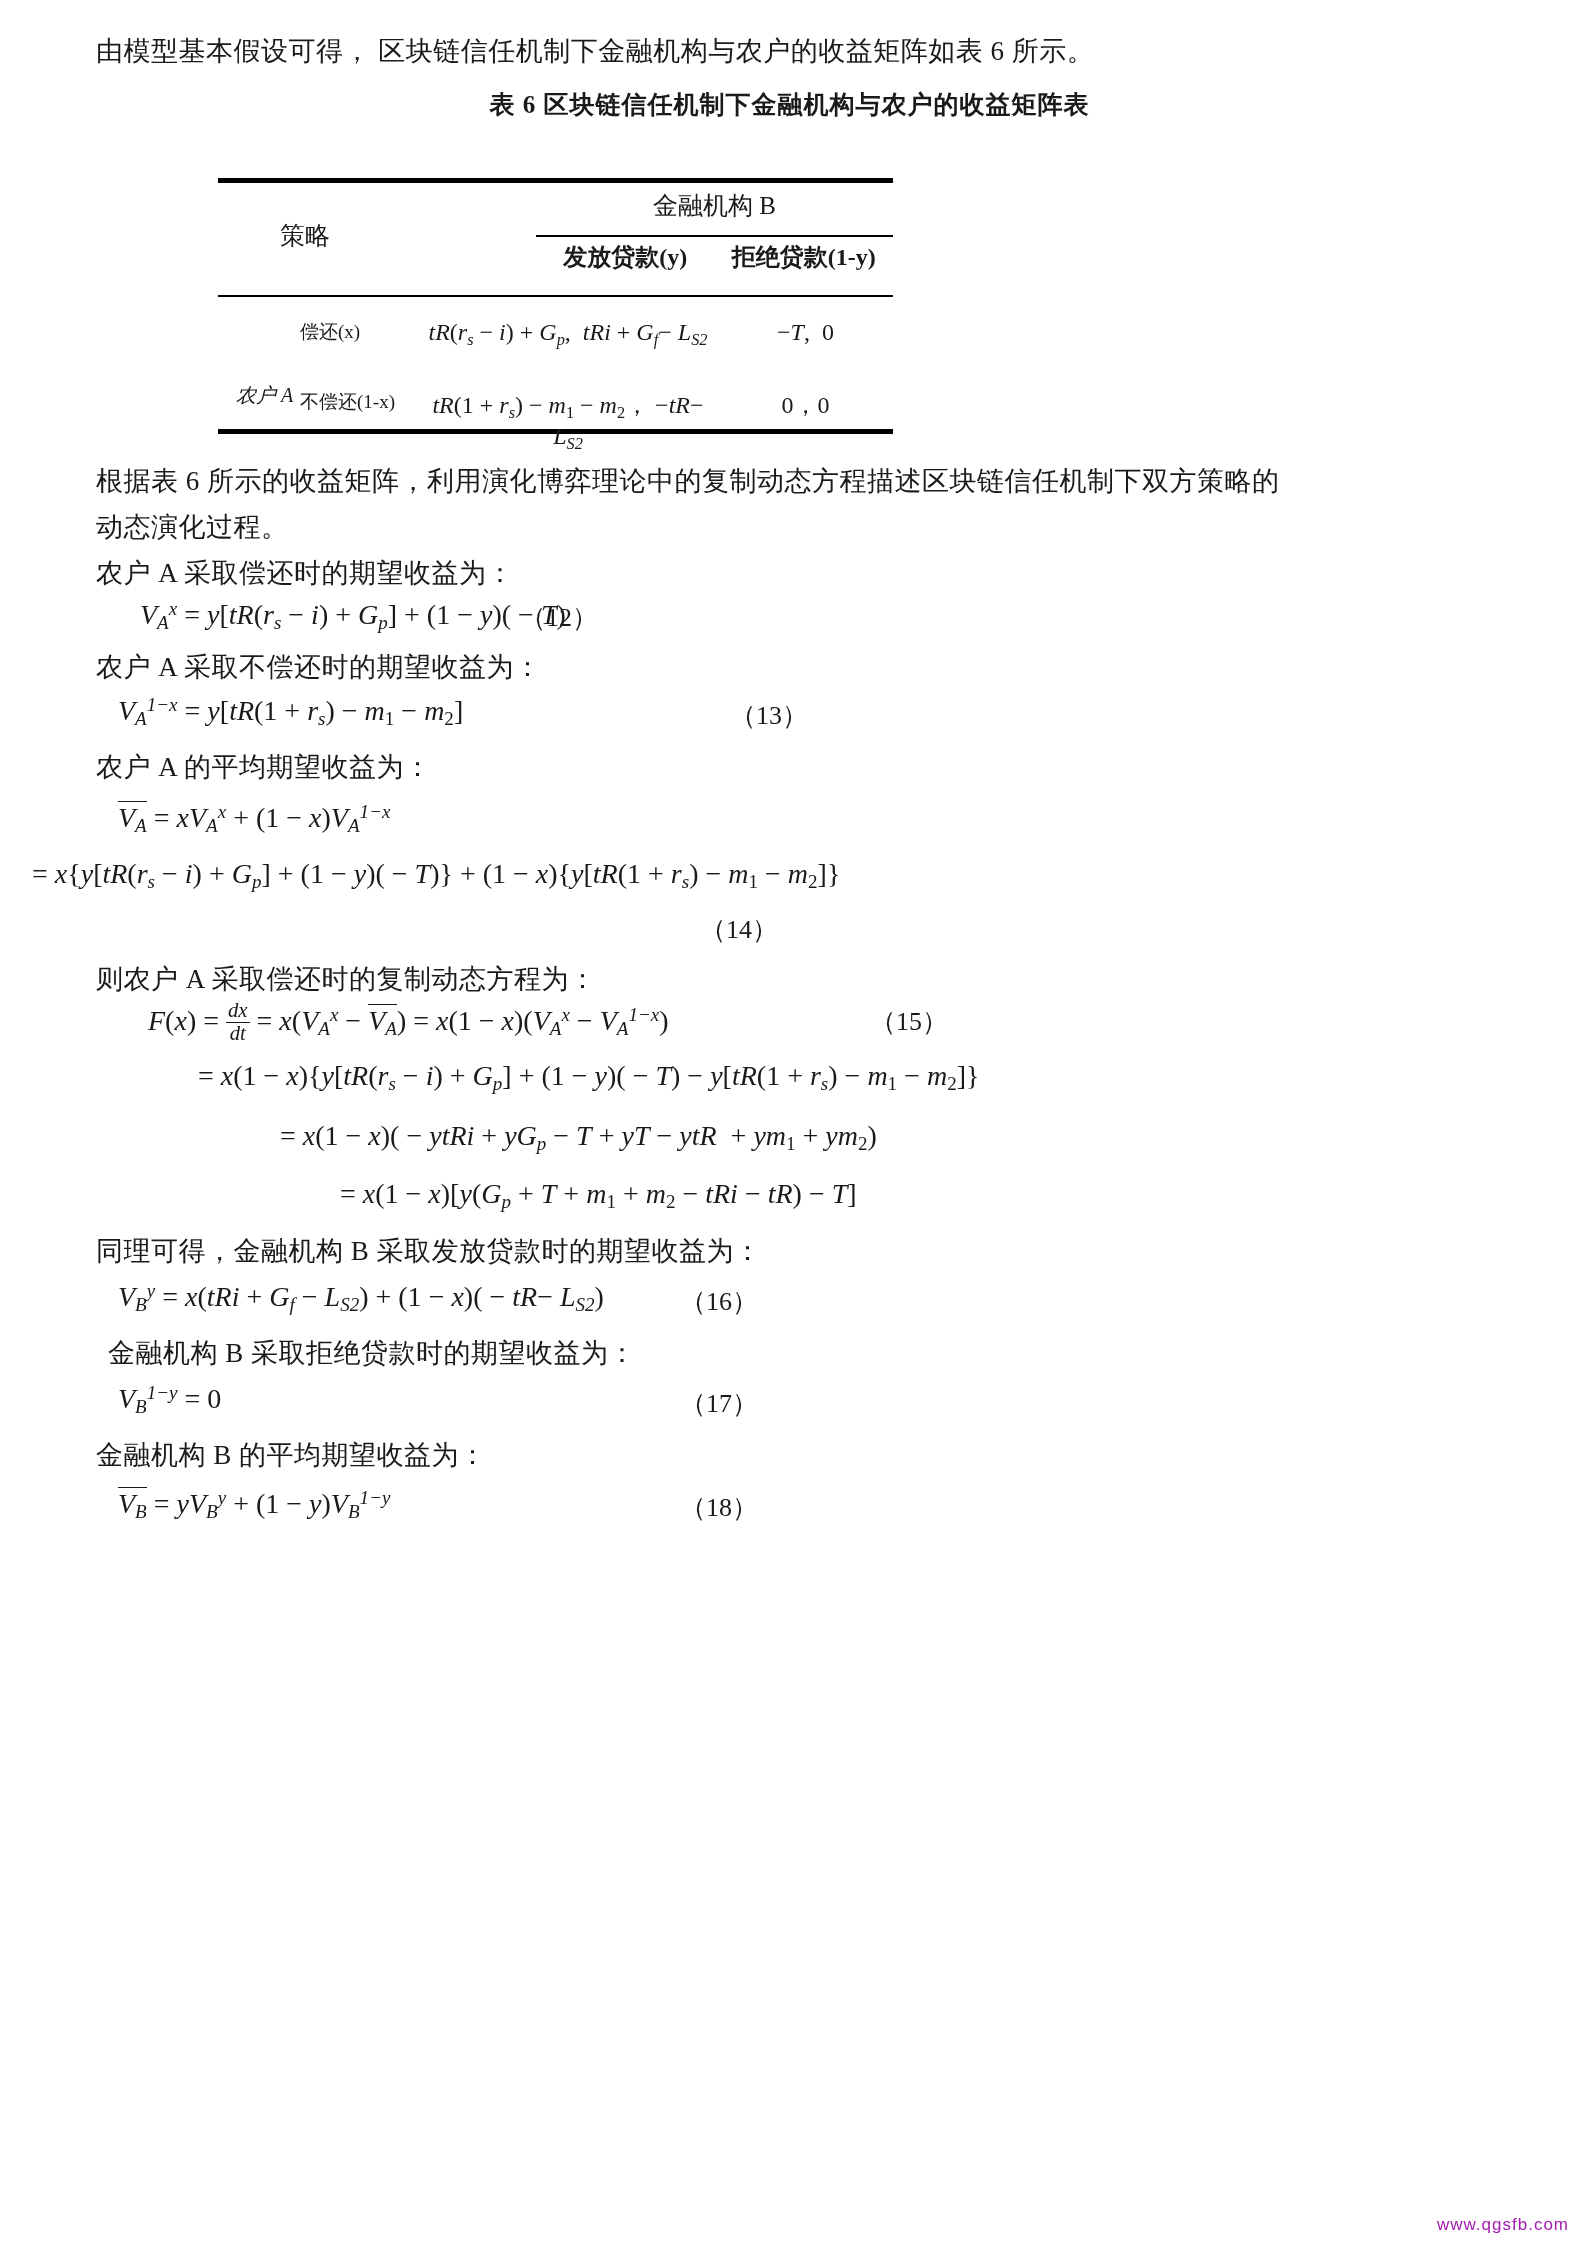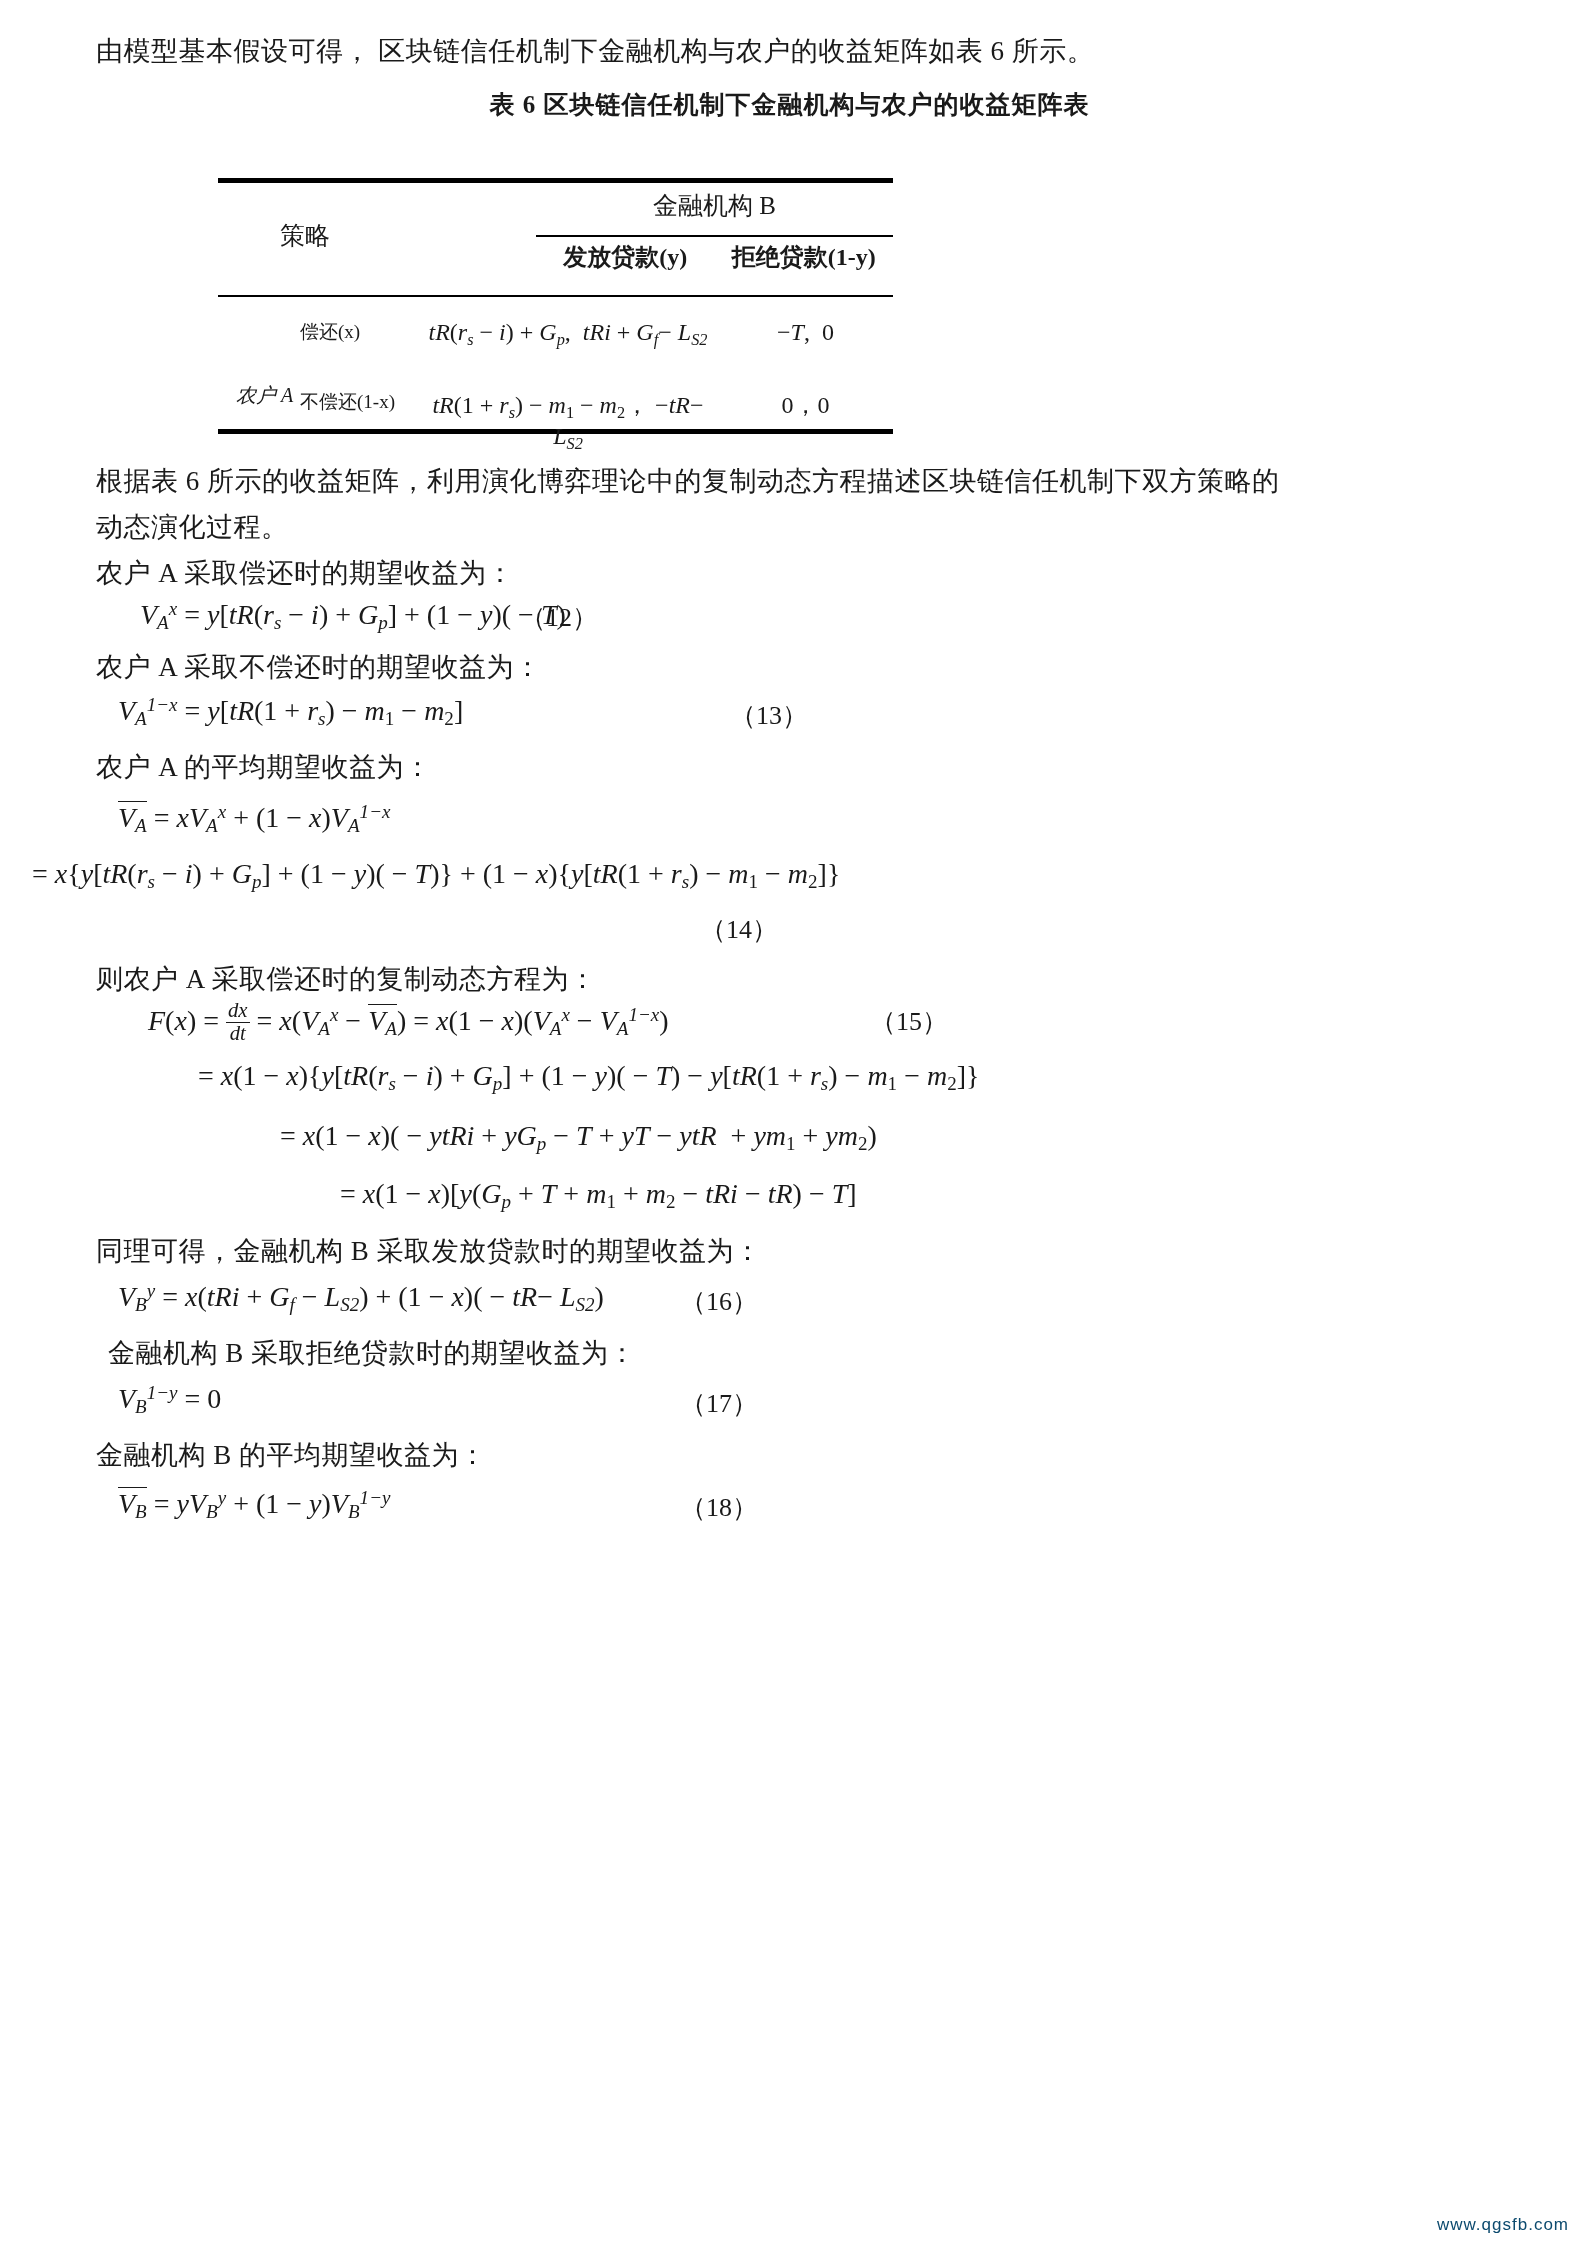--- a/index.html
+++ b/index.html
@@ -79,21 +79,21 @@
   }
   .frac {
     display:inline-block; vertical-align:-0.45em;
     text-align:center; font-size:0.74em; line-height:1.05;
   }
   .frac .num { display:block; border-bottom:1.4px solid #1a1a1a; padding:0 2px; }
   .frac .den { display:block; padding:0 2px; }
 
   .watermark {
     position:absolute; right:18px; bottom:10px;
-    font-size:17px; color:#0c4a6e; letter-spacing:1px;
+    font-size:17px; color:#a21caf; letter-spacing:1px;
     font-family:"Liberation Sans",sans-serif;
   }
 </style>
 </head>
 <body>
 
 <div class="page">
 
   <div class="para" style="left:96px; top:28px; width:1400px;">由模型基本假设可得， 区块链信任机制下金融机构与农户的收益矩阵如表 6 所示。</div>
 

